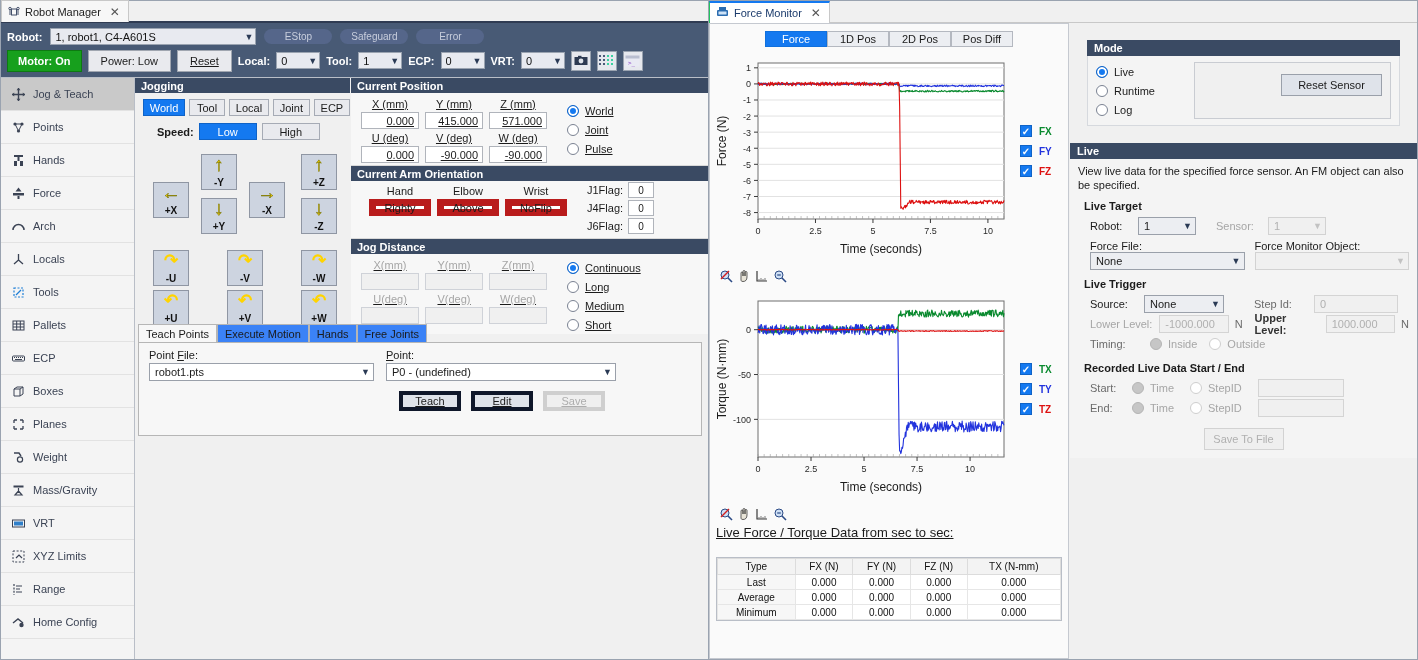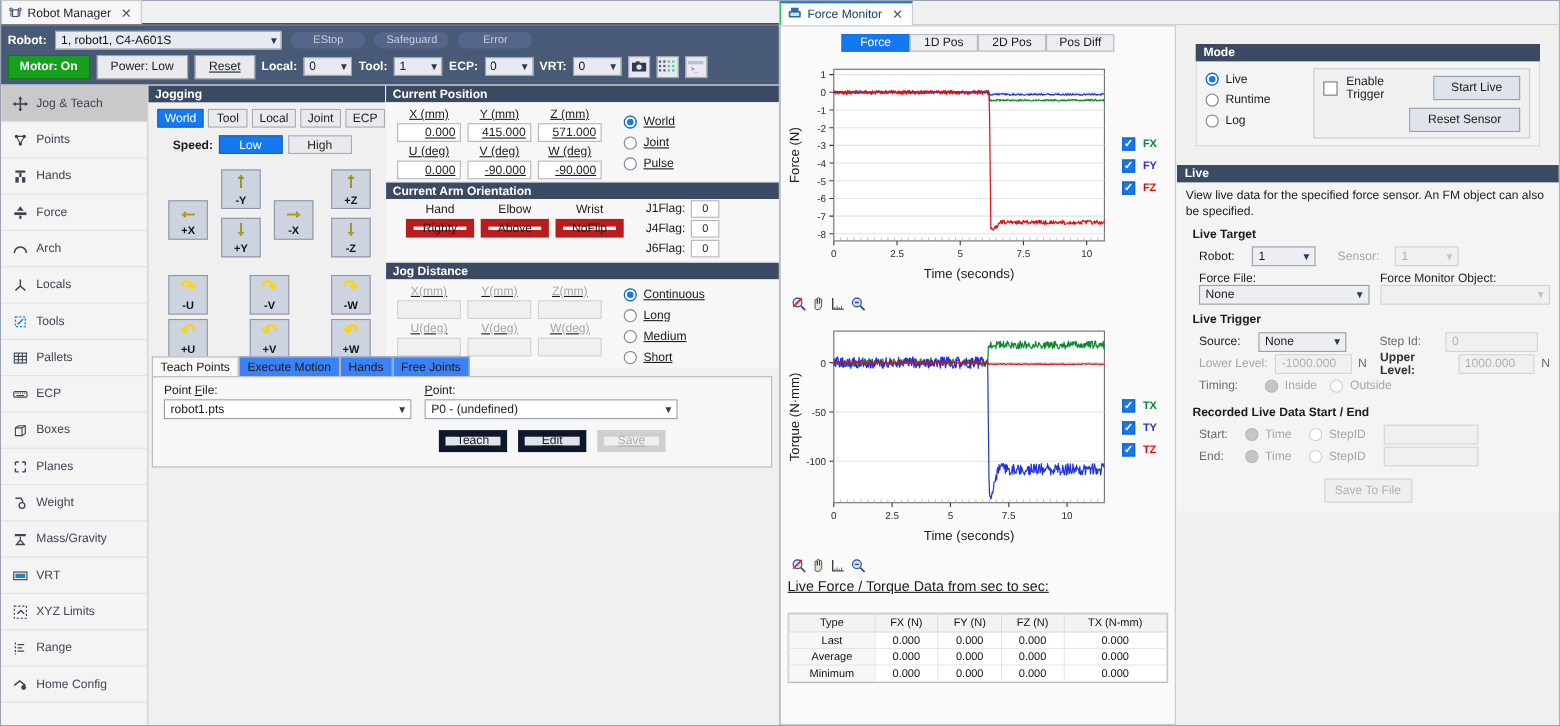--- a/index.html
+++ b/index.html
@@ -137,31 +137,31 @@
 
   .tabs-lower{ position:absolute; left:3px; top:246px; right:6px; }
   .tabhdr{ display:flex; }
   .ltab{
     height:18px; padding:0 7px; font-size:11px; background:#3b82f6;
     border:1px solid #b6b6b6; border-bottom:none; display:flex;align-items:center;
     color:#1b1b1b;
   }
   .ltab.sel{ background:#f7f7f7; position:relative; top:0; font-weight:normal;}
   .tabpane{
-    border:1px solid #b6b6b6; background:#f7f7f7; height:83px; position:relative;
+    border:1px solid #b6b6b6; background:#f7f7f7; height:94px; position:relative;
     padding:6px 10px;
   }
   .fld-lbl{ font-size:11px; margin-bottom:2px; }
   .wcombo{
     height:18px;background:#fff;border:1px solid #9aa0aa;display:flex;
     align-items:center;justify-content:space-between;padding:0 3px 0 5px;font-size:11px;
   }
   .btn-sm{
     height:20px; min-width:62px; padding:0 10px; background:#dfe3ea;
-    border:6px solid #0f172a; font-size:11px; display:flex;align-items:center;
+    border:4px solid #0f172a; font-size:11px; display:flex;align-items:center;
     justify-content:center;
   }
   .btn-sm.dis{ color:#adadad; background:#efefef; border-color:#cfcfcf;}
 
   
   .fm-window{
     position:absolute; left:709px; top:0; width:709px; height:660px;
     background:#f0f0f0; border:1px solid #9aa3b0; border-left:none;
   }
   .fm-tabstrip{ height:22px; background:#f0f0f0; display:flex; align-items:flex-end;}
@@ -1061,25 +1061,20 @@
             <div class="radio">
                 <span class="rdot"></span>
                 <span>Runtime</span>
               </div>
             <div class="radio">
                 <span class="rdot"></span>
                 <span>Log</span>
               </div>
           </div>
           <div class="trigbox">
-            <div style="display:flex;align-items:center;gap:8px;">
-              <span class="chk"></span>
-              <span style="font-size:11px;">Enable Trigger</span>
-              <div class="btn-md" style="width:80px;">Start Live</div>
-            </div>
             <div class="btn-md" style="margin-top:6px;margin-left:78px;">
                 <span>Reset Sensor</span>
               </div>
           </div>
         </div>
       </div>
 
       <div style="margin-top:6px;">
         <div class="grpbar2">Live</div>
         <div class="live-body">

